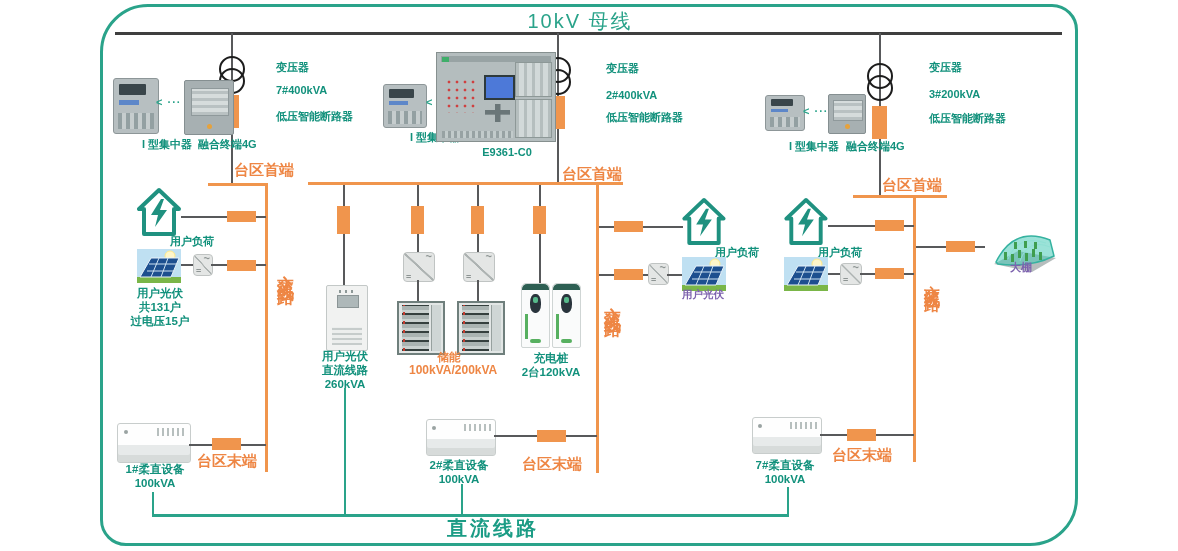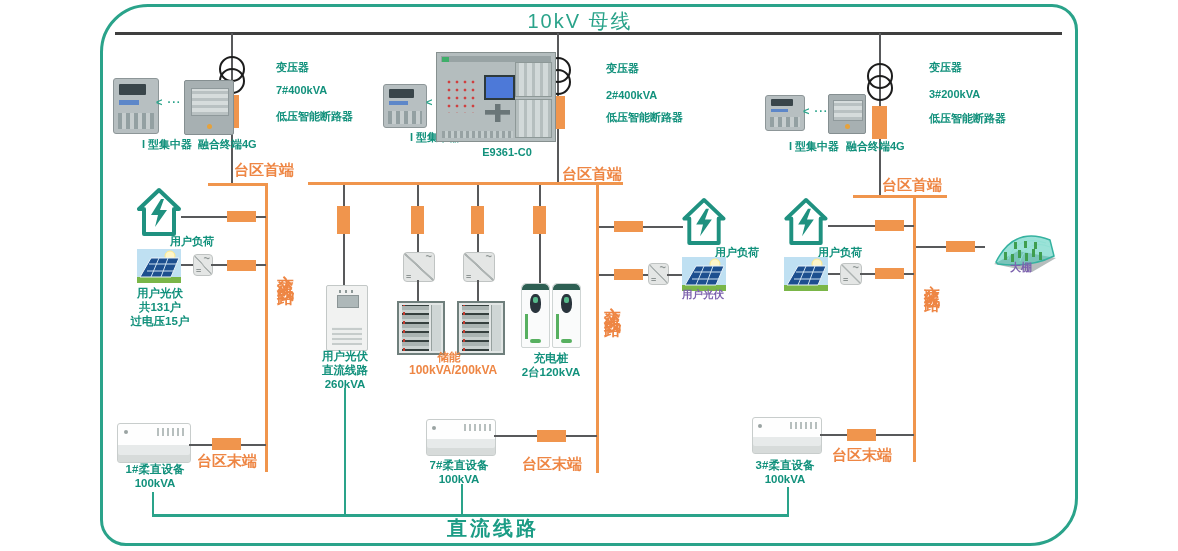--- a/index.html
+++ b/index.html
@@ -351,33 +351,33 @@
   </div>
 
   <div class="server" style="left:426px;top:419px;width:68px;height:35px;">
     <div class="vents"></div>
     <div class="dot"></div>
   </div>
   <div class="hline" style="left:494px;top:435px;width:103px;"></div>
   <div class="brk-h" style="left:537px;top:430px;height:12px;"></div>
   <div class="olabel" style="left:522px;top:455px;">台区末端</div>
   <div class="tblock" style="left:414px;top:458px;width:90px;">
-    <div>7#柔直设备</div>
+    <div>2#柔直设备</div>
     <div>100kVA</div>
   </div>
 
   <div class="server" style="left:752px;top:417px;width:68px;height:35px;">
     <div class="vents"></div>
     <div class="dot"></div>
   </div>
   <div class="hline" style="left:820px;top:434px;width:94px;"></div>
   <div class="brk-h" style="left:847px;top:429px;height:12px;"></div>
   <div class="olabel" style="left:832px;top:446px;">台区末端</div>
   <div class="tblock" style="left:740px;top:458px;width:90px;">
-    <div>3#柔直设备</div>
+    <div>7#柔直设备</div>
     <div>100kVA</div>
   </div>
 
   <div class="gv" style="left:152px;top:492px;height:24px;"></div>
   <div class="gv" style="left:344px;top:388px;height:128px;"></div>
   <div class="gv" style="left:461px;top:484px;height:32px;"></div>
   <div class="gv" style="left:787px;top:487px;height:29px;"></div>
   <div class="gh" style="left:152px;top:514px;width:637px;height:3px;"></div>
   <div class="dclabel" style="left:447px;top:515px;">直流线路</div>
 

